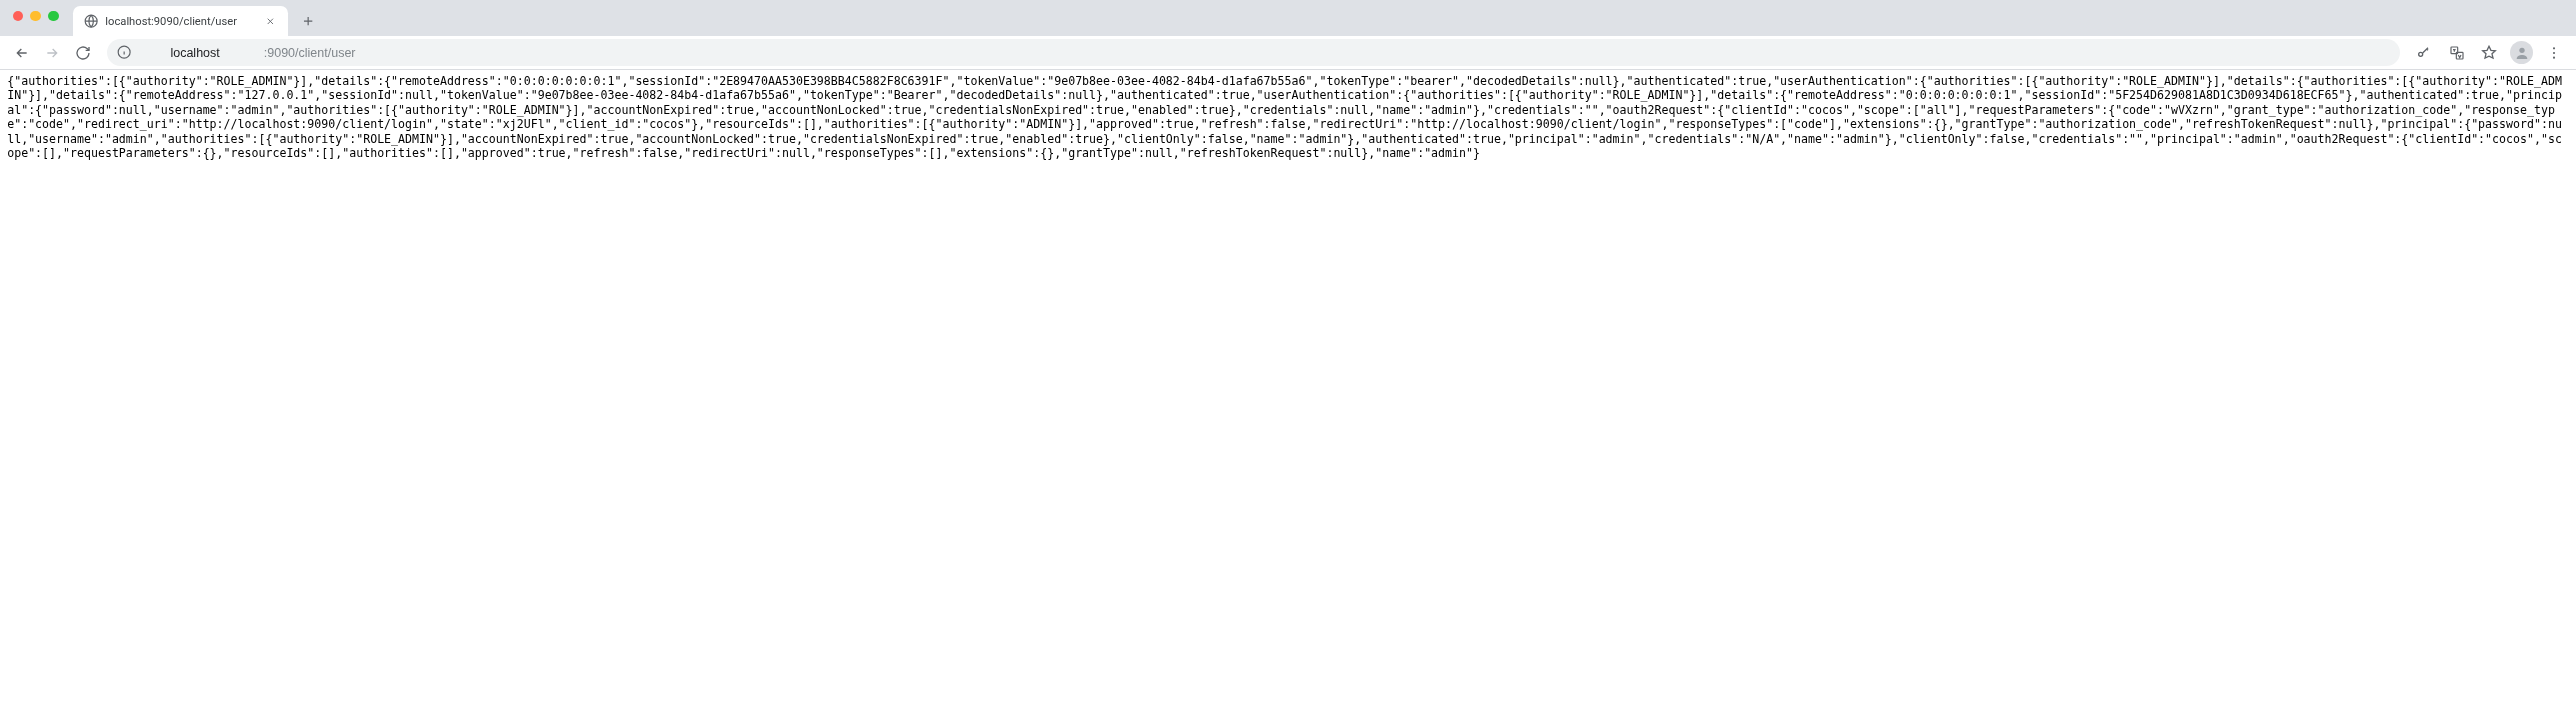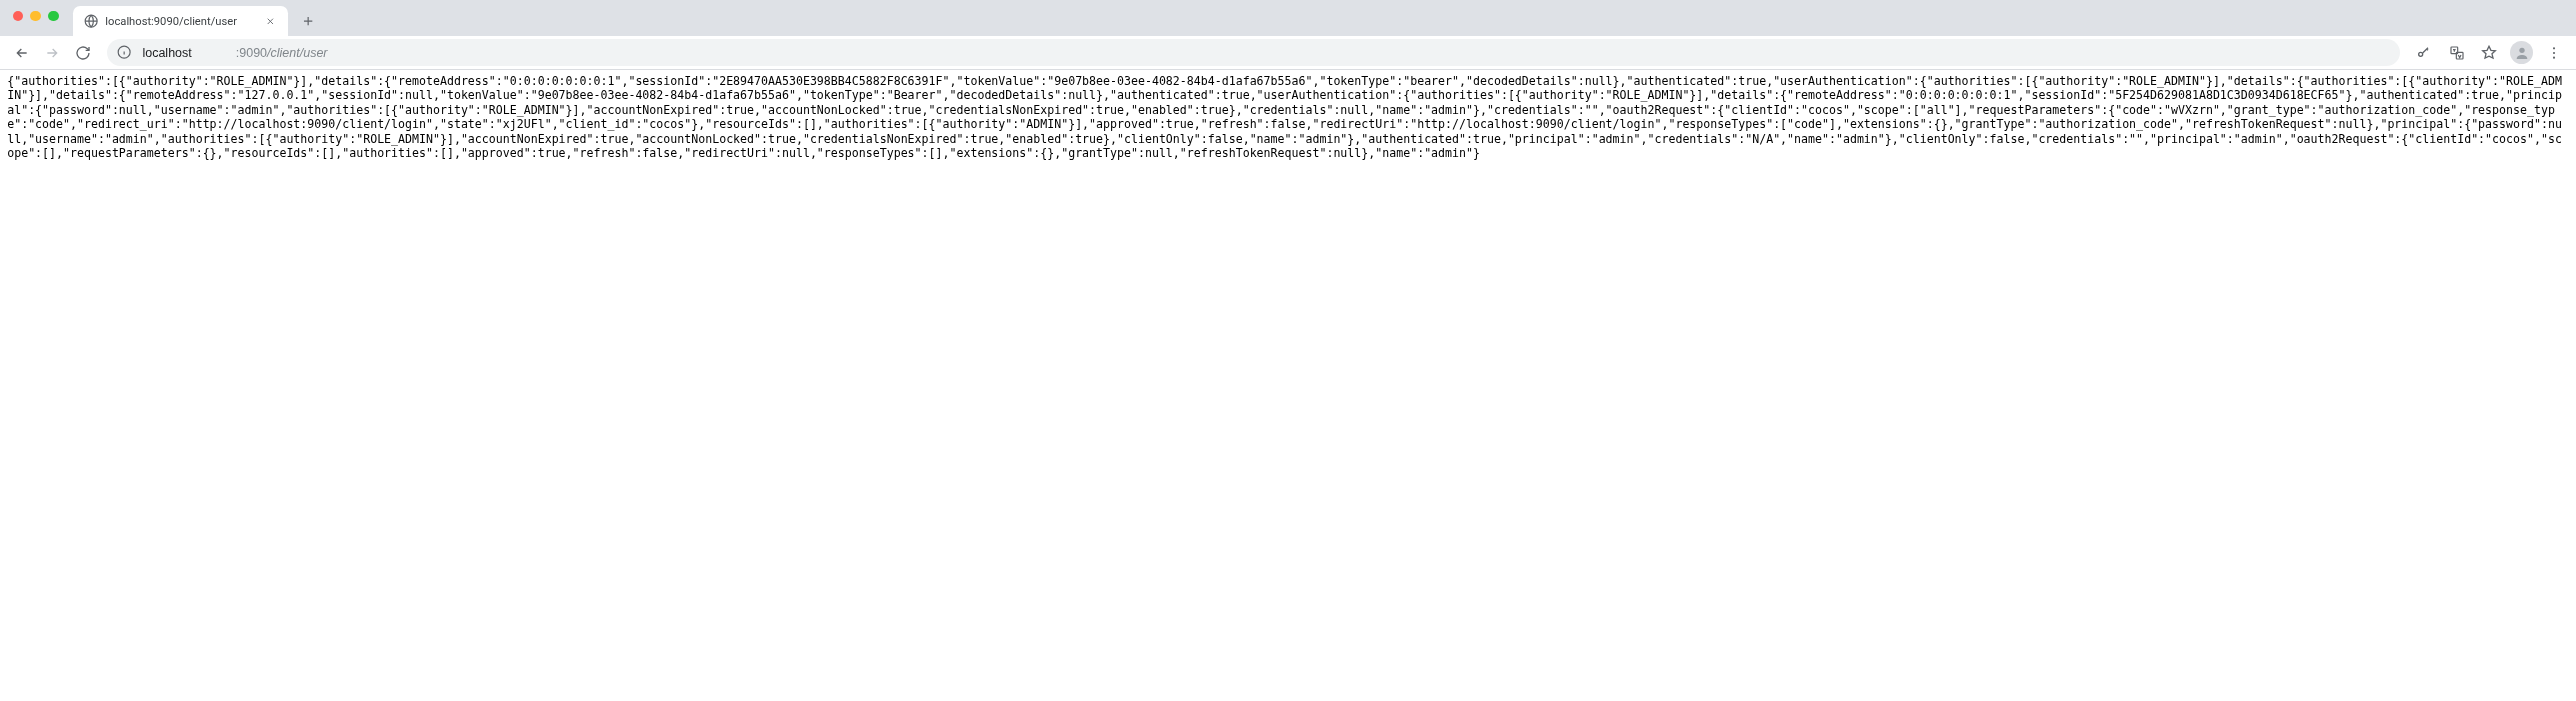--- a/index.html
+++ b/index.html
@@ -119,23 +119,23 @@
       width: 14.3px;
       height: 14.3px;
       margin-right: 10.7px;
       color: #5f6368;
       flex-shrink: 0;
     }
     .omnibox-url {
       flex: 1;
       font-family: -apple-system, BlinkMacSystemFont, sans-serif;
     }
-    .url-host { color: #202124; }
+    .url-host { color: #202124; margin-left: 28px; }
     .url-port { color: #80868b; padding-left: 44px; }
-    .url-path { color: #80868b; font-style: italic; }
+    .url-path { color: #80868b; }
     .toolbar-actions {
       display: flex;
       align-items: center;
       gap: 3.6px;
     }
     .action-btn {
       width: 29px;
       height: 29px;
       display: flex;
       align-items: center;

